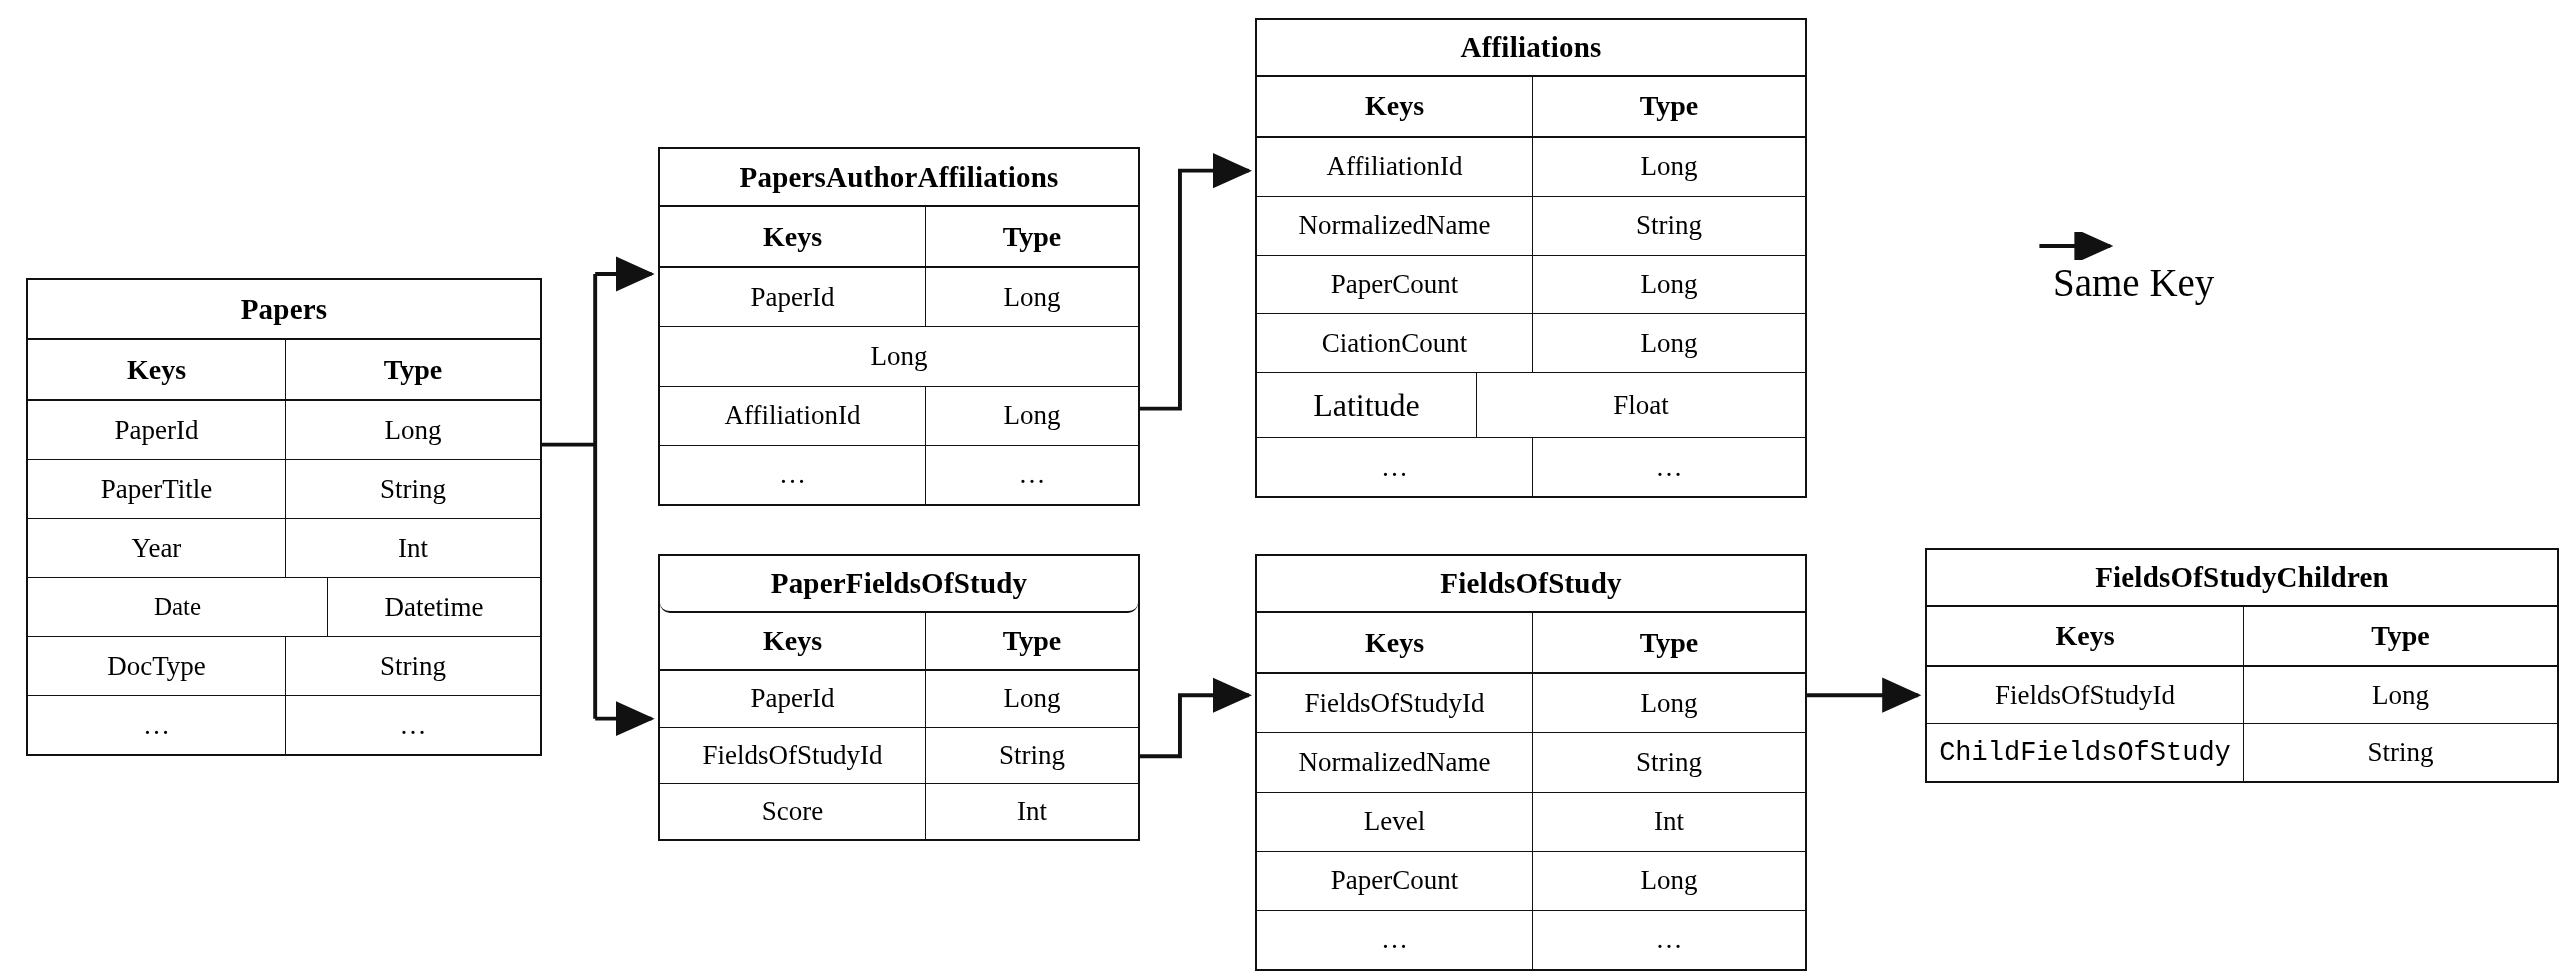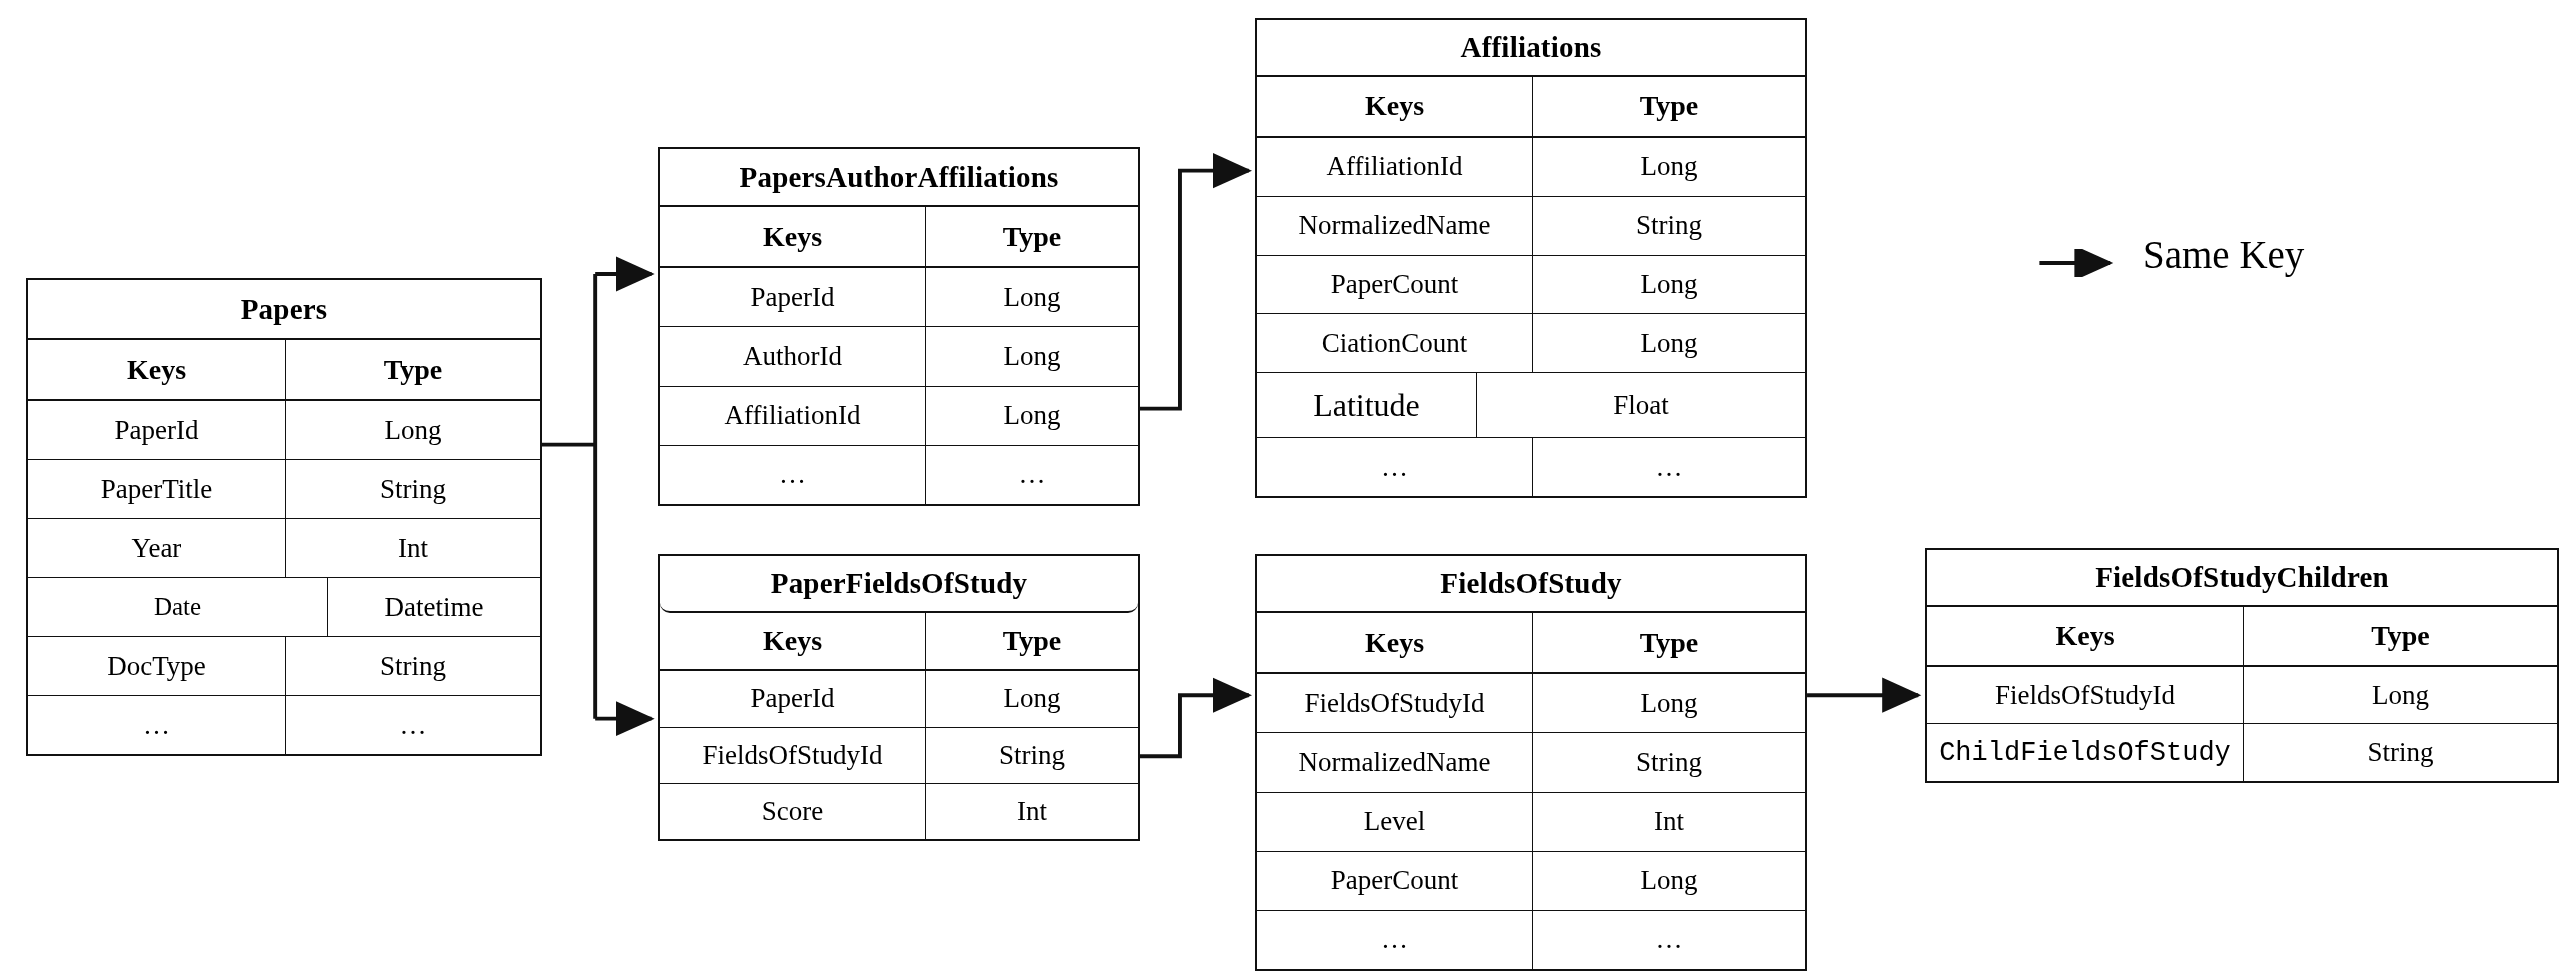--- a/index.html
+++ b/index.html
@@ -71,22 +71,22 @@
     top: 0;
     width: 2576px;
     height: 977px;
     pointer-events: none;
   }
 
   
   .legend {
     position: absolute;
     display: flex;
-    flex-direction: row;
-    align-items: flex-end;
+    flex-direction: column;
+    align-items: flex-start;
   }
   .legend-label {
     white-space: nowrap;
   }
 </style>
 </head>
 <body>
 
 <div id="canvas">
 
@@ -170,21 +170,20 @@
     <div class="tbl-title" style="height:58px; font-size:29px;">PapersAuthorAffiliations</div>
     <div class="tbl-row hdr">
       <div class="cell k" style="width:266px; font-size:28px;">Keys</div>
       <div class="cell" style="flex:1; font-size:28px;">Type</div>
     </div>
     <div class="tbl-row">
       <div class="cell k" style="width:266px; font-size:27px;">PaperId</div>
       <div class="cell" style="flex:1; font-size:27px;">Long</div>
     </div>
     <div class="tbl-row">
-      <div class="cell k" style="width:266px; font-size:27px;">AuthorId</div>
       <div class="cell" style="flex:1; font-size:27px;">Long</div>
     </div>
     <div class="tbl-row">
       <div class="cell k" style="width:266px; font-size:27px;">AffiliationId</div>
       <div class="cell" style="flex:1; font-size:27px;">Long</div>
     </div>
     <div class="tbl-row">
       <div class="cell k" style="width:266px; font-size:27px;">…</div>
       <div class="cell" style="flex:1; font-size:27px;">…</div>
     </div>

